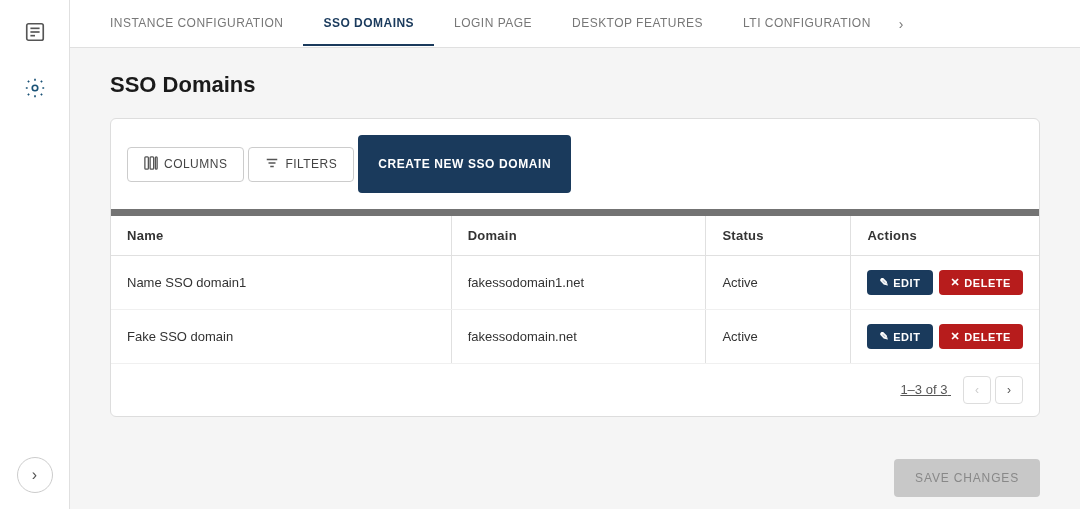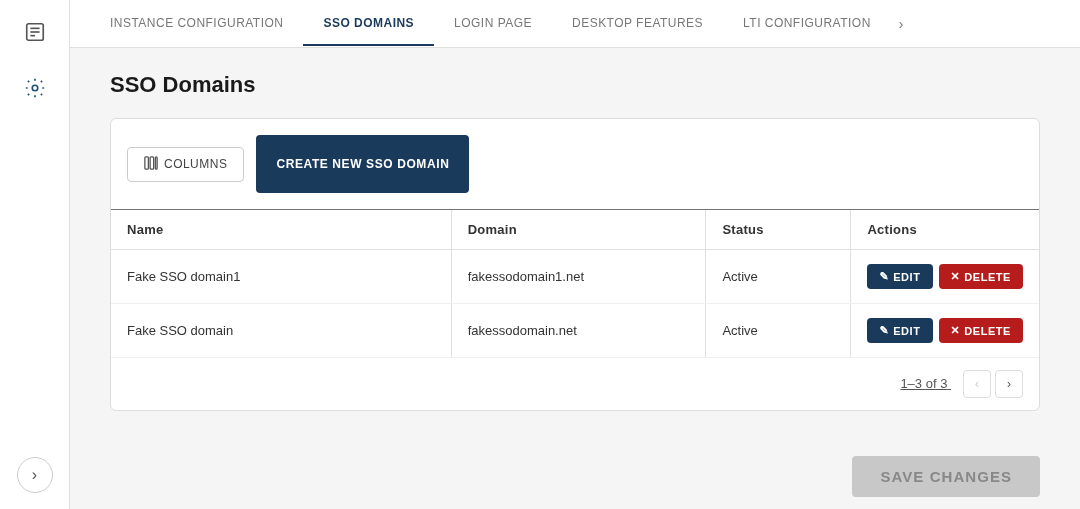--- a/index.html
+++ b/index.html
@@ -89,22 +89,22 @@
     .table-container {
       background: #fff;
       border: 1px solid #ddd;
       border-radius: 6px;
       overflow: hidden;
     }
     .table-toolbar {
       display: flex;
       align-items: center;
       padding: 16px;
-      gap: 12px;
-      border-bottom: 1px solid #737373;
+      gap: 4px;
+      border-bottom: 7px solid #737373;
     }
     .btn-outline {
       display: flex; align-items: center; gap: 6px;
       padding: 8px 16px;
       border: 1px solid #ccc;
       background: #fff;
       border-radius: 4px;
       font-size: 12px;
       color: #444;
       cursor: pointer;
@@ -198,27 +198,27 @@
     .page-btn.disabled { color: #ccc; cursor: default; }
 
     
     .footer {
       padding: 12px 40px;
       display: flex;
       justify-content: flex-end;
       background: #f5f5f5;
     }
     .btn-save {
-      padding: 12px 28px;
+      padding: 12px 21px;
       background: #c8c8c8;
       color: #888;
       border: none;
       border-radius: 4px;
-      font-size: 15px;
-      font-weight: 700;
+      font-size: 12px;
+      font-weight: 400;
       cursor: not-allowed;
       letter-spacing: 0.07em;
     }
   </style>
 </head>
 <body>
 
 <div class="sidebar">
   <div class="sidebar-icon">
     <svg width="22" height="22" viewBox="0 0 24 24" fill="none" stroke="#555" stroke-width="1.8">
@@ -259,37 +259,47 @@
         <button class="btn-outline">
           <span>
             <svg width="14" height="14" viewBox="0 0 16 16" fill="none" stroke="#555" stroke-width="1.5">
               <rect x="1" y="1" width="4" height="14" rx="1"></rect>
               <rect x="7" y="1" width="4" height="14" rx="1"></rect>
               <rect x="13" y="1" width="2" height="14" rx="1"></rect>
             </svg>
           </span>
           <span>COLUMNS</span>
         </button>
+        <button class="btn-outline">
+          <span>
+            <svg width="14" height="14" viewBox="0 0 16 16" fill="none" stroke="#555" stroke-width="1.5">
+              <line x1="2" y1="4" x2="14" y2="4"></line>
+              <line x1="4" y1="8" x2="12" y2="8"></line>
+              <line x1="6" y1="12" x2="10" y2="12"></line>
+            </svg>
+          </span>
+          <span>FILTERS</span>
+        </button>
         <button class="btn-primary">CREATE NEW SSO DOMAIN</button>
       </div>
 
       <table>
         <thead>
           <tr>
             <th class="col-name">Name</th>
             <th class="col-domain col-sep">Domain</th>
             <th class="col-status col-sep">Status</th>
             <th class="col-actions col-sep">Actions</th>
           </tr>
         </thead>
         <tbody>
 
 
           <tr>
-            <td class="col-name">Fake SSO domain1</td>
+            <td class="col-name">Name SSO domain1</td>
             <td class="col-domain col-sep">fakessodomain1.net</td>
             <td class="col-status col-sep">Active</td>
             <td class="col-actions col-sep">
               <div class="action-btns">
                 <button class="btn-edit">
                   <span>✎</span>
                   <span>EDIT</span>
                 </button>
                 <button class="btn-delete">
                   <span>✕</span>

